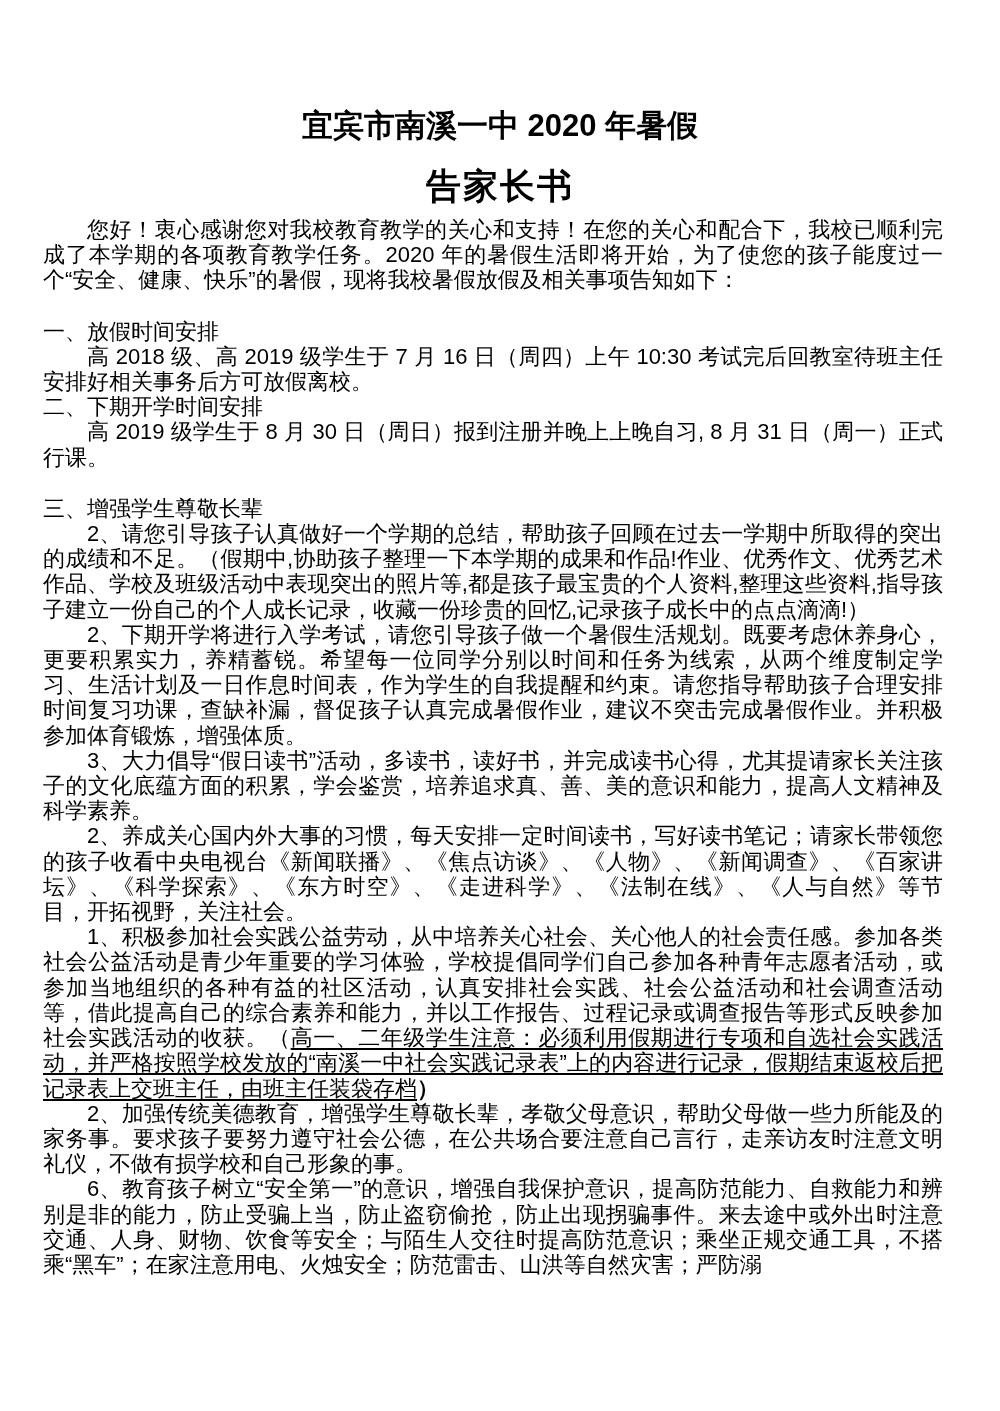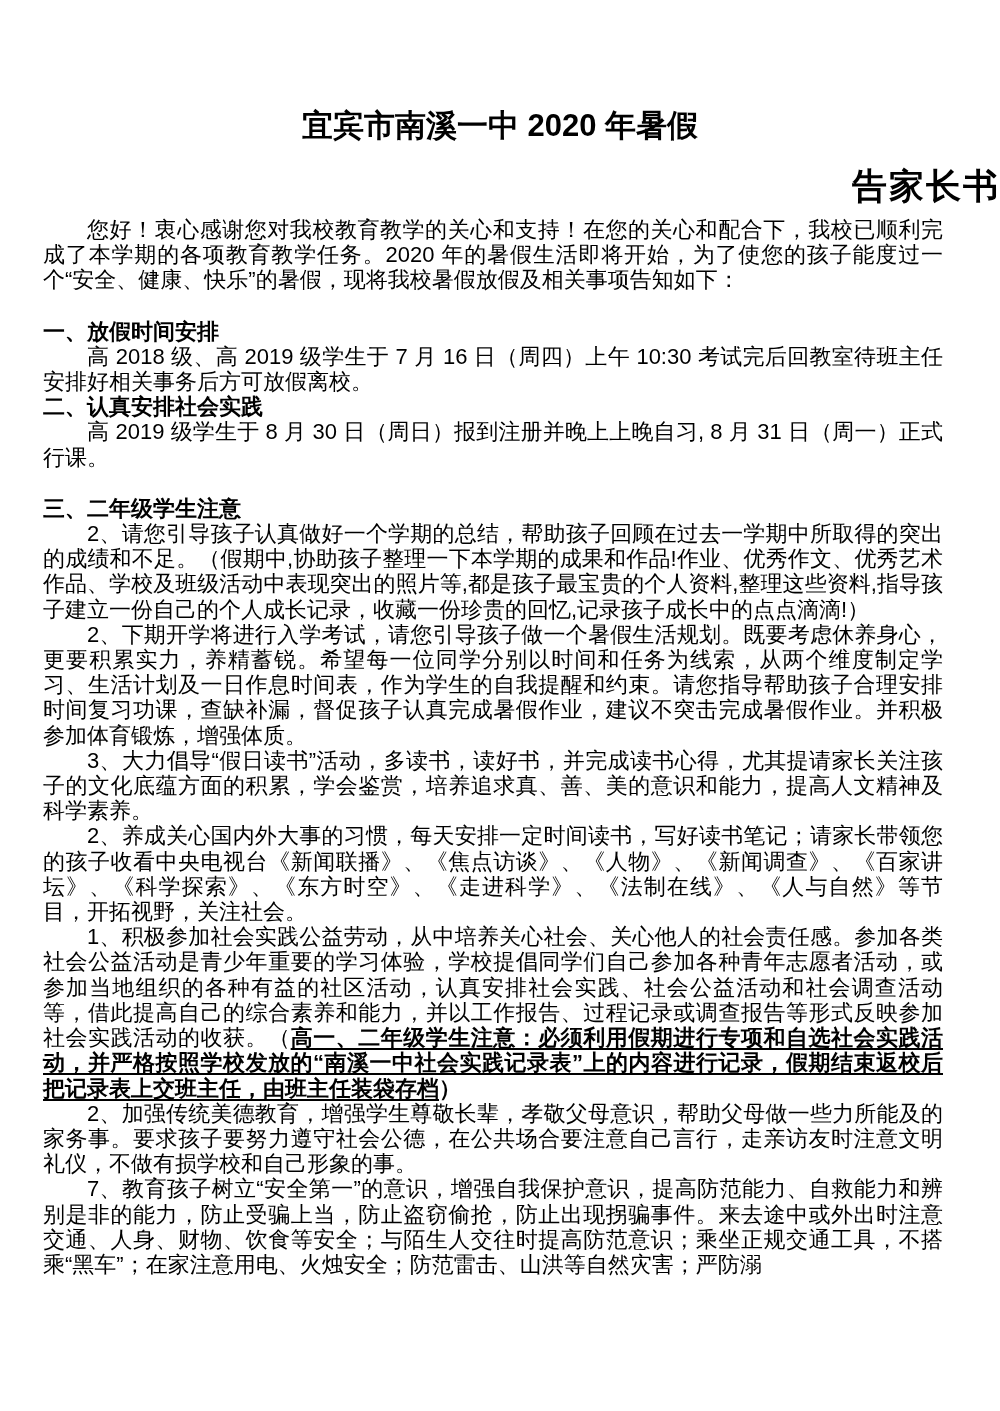--- a/index.html
+++ b/index.html
@@ -24,45 +24,44 @@
     line-height: 1;
   }
   .doc-title.line1 {
     padding-top: 70px;
     font-size: 31px;
   }
   .doc-title.line2 {
     margin-top: 27px;
     font-size: 35px;
     letter-spacing: 2px;
-    text-align: right;
   }
   .body-text {
     margin: 14px 57px 0 43px;
     font-size: 22px;
     line-height: 25.2px;
     text-align: justify;
   }
   .body-text p {
     margin: 0;
   }
   .body-text p.indent {
     text-indent: 2em;
   }
   .body-text h2 {
     font-size: 22px;
-    font-weight: bold;
+    font-weight: normal;
     margin: 0;
     line-height: 25.2px;
   }
   .body-text h2.gap-top {
     margin-top: 26px;
   }
   .hl {
-    font-weight: bold;
+    font-weight: normal;
     text-decoration: underline;
     text-decoration-thickness: 2px;
     text-underline-offset: 3px;
   }
   .bold-tail {
     font-weight: bold;
   }
   .page-number {
     position: absolute;
     left: 0;
@@ -81,30 +80,30 @@
   <h1 class="doc-title line1">宜宾市南溪一中 2020 年暑假</h1>
   <h1 class="doc-title line2">告家长书</h1>
 
   <div class="body-text">
 
     <p class="indent">您好！衷心感谢您对我校教育教学的关心和支持！在您的关心和配合下，我校已顺利完成了本学期的各项教育教学任务。2020 年的暑假生活即将开始，为了使您的孩子能度过一个“安全、健康、快乐”的暑假，现将我校暑假放假及相关事项告知如下：</p>
 
     <h2 class="gap-top">一、放假时间安排</h2>
     <p class="indent">高 2018 级、高 2019 级学生于 7 月 16 日（周四）上午 10:30 考试完后回教室待班主任安排好相关事务后方可放假离校。</p>
 
-    <h2>二、认真安排社会实践</h2>
+    <h2>二、下期开学时间安排</h2>
     <p class="indent">高 2019 级学生于 8 月 30 日（周日）报到注册并晚上上晚自习, 8 月 31 日（周一）正式行课。</p>
 
-    <h2 class="gap-top">三、二年级学生注意</h2>
+    <h2 class="gap-top">三、增强学生尊敬长辈</h2>
 
     <p class="indent">2、请您引导孩子认真做好一个学期的总结，帮助孩子回顾在过去一学期中所取得的突出的成绩和不足。（假期中,协助孩子整理一下本学期的成果和作品!作业、优秀作文、优秀艺术作品、学校及班级活动中表现突出的照片等,都是孩子最宝贵的个人资料,整理这些资料,指导孩子建立一份自己的个人成长记录，收藏一份珍贵的回忆,记录孩子成长中的点点滴滴!）</p>
     <p class="indent">2、下期开学将进行入学考试，请您引导孩子做一个暑假生活规划。既要考虑休养身心，更要积累实力，养精蓄锐。希望每一位同学分别以时间和任务为线索，从两个维度制定学习、生活计划及一日作息时间表，作为学生的自我提醒和约束。请您指导帮助孩子合理安排时间复习功课，查缺补漏，督促孩子认真完成暑假作业，建议不突击完成暑假作业。并积极参加体育锻炼，增强体质。</p>
     <p class="indent">3、大力倡导“假日读书”活动，多读书，读好书，并完成读书心得，尤其提请家长关注孩子的文化底蕴方面的积累，学会鉴赏，培养追求真、善、美的意识和能力，提高人文精神及科学素养。</p>
     <p class="indent">2、养成关心国内外大事的习惯，每天安排一定时间读书，写好读书笔记；请家长带领您的孩子收看中央电视台《新闻联播》、《焦点访谈》、《人物》、《新闻调查》、《百家讲坛》、《科学探索》、《东方时空》、《走进科学》、《法制在线》、《人与自然》等节目，开拓视野，关注社会。</p>
     <p class="indent"><span>1、积极参加社会实践公益劳动，从中培养关心社会、关心他人的社会责任感。参加各类社会公益活动是青少年重要的学习体验，学校提倡同学们自己参加各种青年志愿者活动，或参加当地组织的各种有益的社区活动，认真安排社会实践、社会公益活动和社会调查活动等，借此提高自己的综合素养和能力，并以工作报告、过程记录或调查报告等形式反映参加社会实践活动的收获。（</span><span class="hl">高一、二年级学生注意：必须利用假期进行专项和自选社会实践活动，并严格按照学校发放的“南溪一中社会实践记录表”上的内容进行记录，假期结束返校后把记录表上交班主任，由班主任装袋存档</span><span class="bold-tail">）</span></p>
     <p class="indent">2、加强传统美德教育，增强学生尊敬长辈，孝敬父母意识，帮助父母做一些力所能及的家务事。要求孩子要努力遵守社会公德，在公共场合要注意自己言行，走亲访友时注意文明礼仪，不做有损学校和自己形象的事。</p>
-    <p class="indent">7、教育孩子树立“安全第一”的意识，增强自我保护意识，提高防范能力、自救能力和辨别是非的能力，防止受骗上当，防止盗窃偷抢，防止出现拐骗事件。来去途中或外出时注意交通、人身、财物、饮食等安全；与陌生人交往时提高防范意识；乘坐正规交通工具，不搭乘“黑车”；在家注意用电、火烛安全；防范雷击、山洪等自然灾害；严防溺</p>
+    <p class="indent">6、教育孩子树立“安全第一”的意识，增强自我保护意识，提高防范能力、自救能力和辨别是非的能力，防止受骗上当，防止盗窃偷抢，防止出现拐骗事件。来去途中或外出时注意交通、人身、财物、饮食等安全；与陌生人交往时提高防范意识；乘坐正规交通工具，不搭乘“黑车”；在家注意用电、火烛安全；防范雷击、山洪等自然灾害；严防溺</p>
 
   </div>
 
   <div class="page-number">1</div>
 
 </div>
 
 </body></html>

